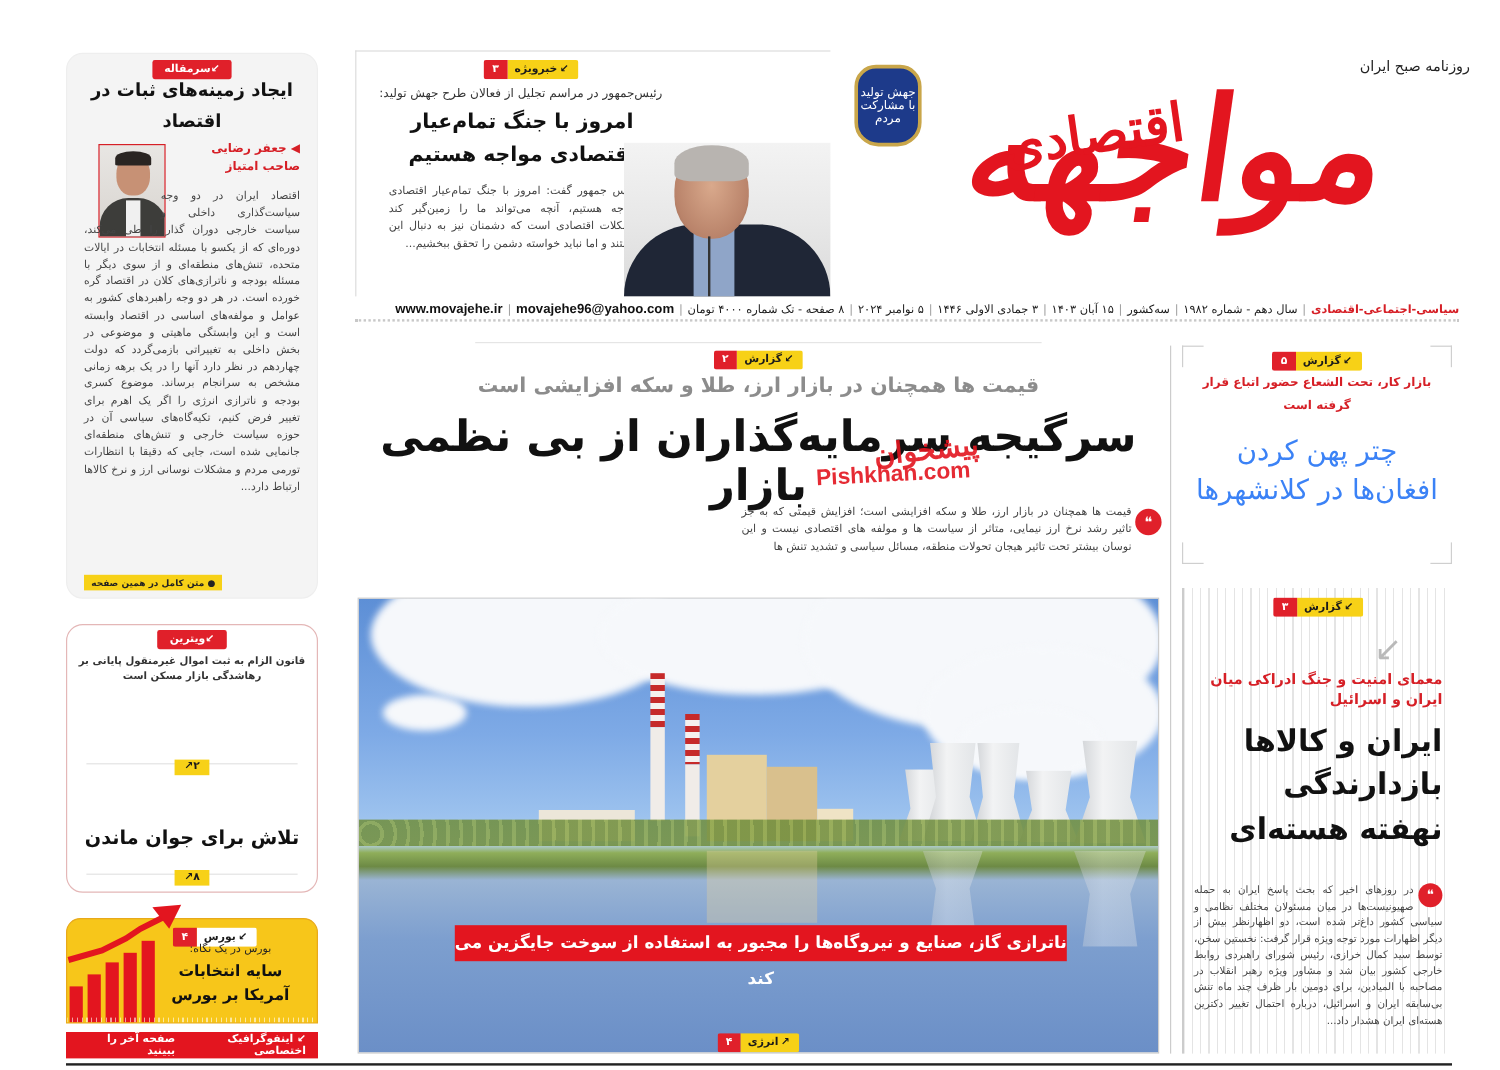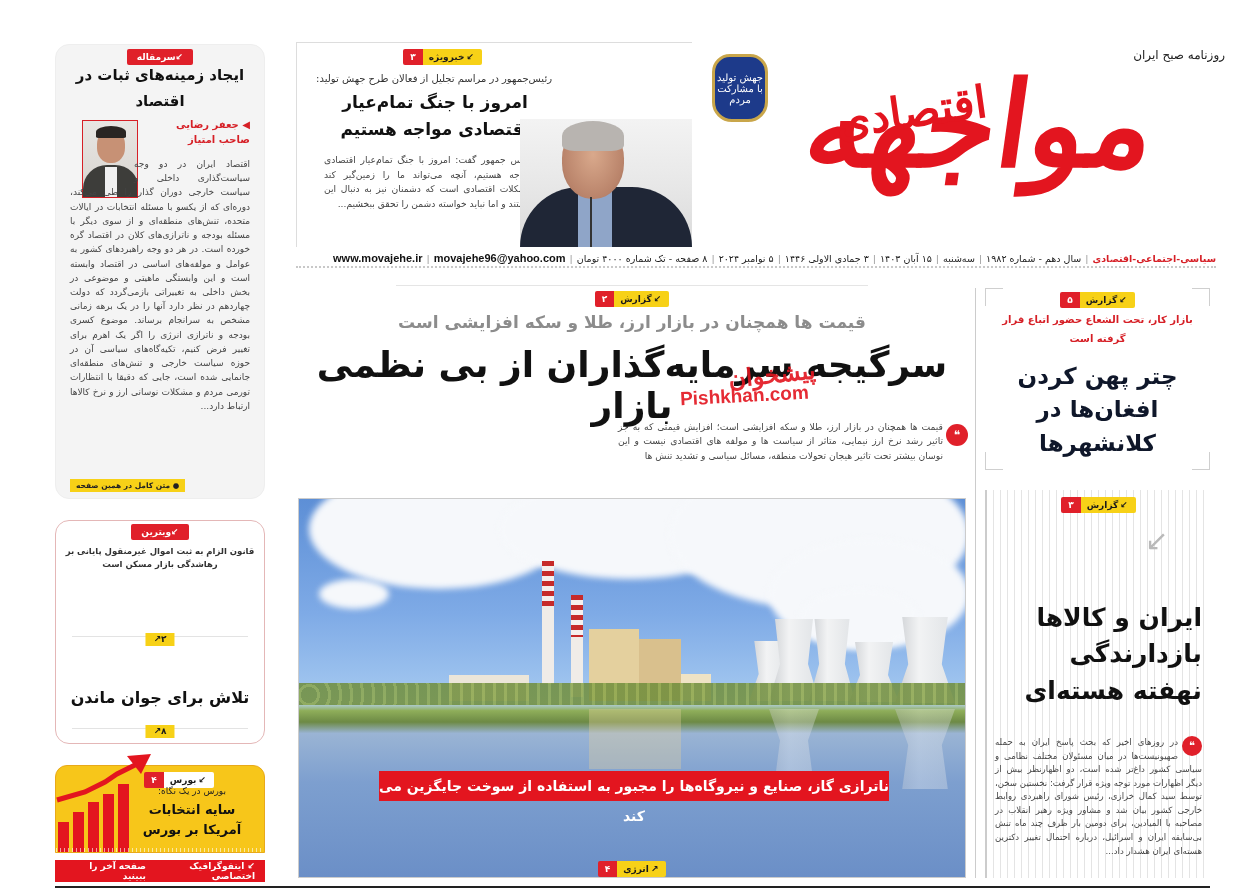--- a/index.html
+++ b/index.html
@@ -101,21 +101,21 @@
   .reflection { position: absolute; opacity: .35; }
   .photo-main .strap { position: absolute; top: 272px; left: 80px; width: 510px; height: 30px; background: #e3151f; color: #fff; font-size: 14px; font-weight: bold; text-align: center; line-height: 30px; }
   .photo-main .headline { position: absolute; top: 308px; left: 0; right: 0; text-align: center; font-size: 30px; font-weight: bold; color: #fff; text-shadow: 0 0 6px #000, 0 0 3px #000, 2px 2px 4px #222; }
   .photo-main .tag-wrap { position: absolute; bottom: 0; left: 0; right: 0; text-align: center; }
 
   
   .right1 { left: 985px; top: 288px; width: 225px; height: 182px; }
   .right1 .corner { position: absolute; width: 18px; height: 18px; border-color: #cfcfcf; border-style: solid; }
   .right1 .tag-wrap { position: absolute; top: 0; left: 0; right: 0; text-align: center; }
   .right1 .kicker { position: absolute; top: 22px; right: 10px; left: 10px; text-align: center; font-size: 10px; color: #d61f26; font-weight: bold; line-height: 1.9; }
-  .right1 .headline { position: absolute; top: 72px; right: 10px; left: 10px; text-align: center; font-size: 23px; font-weight: bold; color: #0f172a; line-height: 1.45; }
+  .right1 .headline { position: absolute; top: 72px; right: 10px; left: 10px; text-align: center; font-size: 23px; font-weight: normal; color: #3b82f6; line-height: 1.45; }
   .right-divider { left: 975px; top: 288px; width: 1px; height: 590px; background: #ccc; }
 
   .right2 { left: 985px; top: 490px; width: 225px; height: 388px; background: repeating-linear-gradient(90deg, #fff 0 6px, #e4e4e4 6px 7px); border-left: 2px solid #ccc; }
   .right2 .tag-wrap { position: absolute; top: 3px; left: 0; right: 0; text-align: center; }
   .right2 .arrow-icon { position: absolute; top: 34px; left: 158px; font-size: 28px; color: #b9b9b9; }
   .right2 .kicker { position: absolute; top: 68px; right: 8px; left: 8px; text-align: right; font-size: 12px; color: #d61f26; font-weight: bold; line-height: 1.45; }
   .right2 .headline { position: absolute; top: 110px; right: 8px; left: 8px; text-align: right; font-size: 25px; font-weight: bold; color: #111; line-height: 1.45; }
   .right2 .body { position: absolute; top: 246px; right: 8px; left: 8px; font-size: 8.6px; color: #444; line-height: 1.58; text-align: justify; }
   .right2 .quote-icon { float: right; width: 20px; height: 20px; border-radius: 50%; background: #e0202a; color: #fff; font-size: 11px; display: flex; align-items: center; justify-content: center; margin-left: 4px; }
 
@@ -151,21 +151,21 @@
     <div class="hair"></div>
     <div class="mic"></div>
   </div>
 </div>
 
 <div class="abs info-strip">
   <span class="red">سیاسی-اجتماعی-اقتصادی</span>
   <span class="sep">|</span>
   <span>سال دهم - شماره ۱۹۸۲</span>
   <span class="sep">|</span>
-  <span>سه‌شنبه</span>
+  <span>سه‌کشور</span>
   <span class="sep">|</span>
   <span>۱۵ آبان ۱۴۰۳</span>
   <span class="sep">|</span>
   <span>۳ جمادی الاولی ۱۴۴۶</span>
   <span class="sep">|</span>
   <span>۵ نوامبر ۲۰۲۴</span>
   <span class="sep">|</span>
   <span>۸ صفحه - تک شماره ۴۰۰۰ تومان</span>
   <span class="sep">|</span>
   <span class="contact">movajehe96@yahoo.com</span>
@@ -300,20 +300,21 @@
 </div>
 
 <div class="abs right2">
   <div class="tag-wrap">
     <span class="tag">
       <span class="tag-label"><span class="arrow">↙</span><span>گزارش</span></span>
       <span class="tag-num">۳</span>
     </span>
   </div>
   <div class="arrow-icon">↙</div>
+  <div class="kicker">معمای امنیت و جنگ ادراکی میان ایران و اسرائیل</div>
   <div class="headline">ایران و کالاها بازدارندگی نهفته هسته‌ای</div>
   <div class="body">
     <span class="quote-icon">❝</span>
     <span>در روزهای اخیر که بحث پاسخ ایران به حمله صهیونیست‌ها در میان مسئولان مختلف نظامی و سیاسی کشور داغ‌تر شده است، دو اظهارنظر بیش از دیگر اظهارات مورد توجه ویژه قرار گرفت: نخستین سخن، توسط سید کمال خرازی، رئیس شورای راهبردی روابط خارجی کشور بیان شد و مشاور ویژه رهبر انقلاب در مصاحبه با المیادین، برای دومین بار ظرف چند ماه تنش بی‌سابقه ایران و اسرائیل، درباره احتمال تغییر دکترین هسته‌ای ایران هشدار داد...</span>
   </div>
 </div>
 
 <div class="abs bottom-rule"></div>
 
 </body></html>

